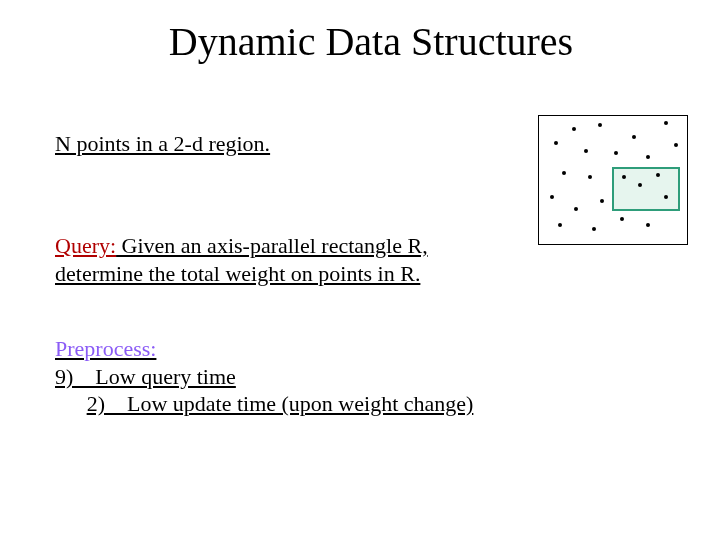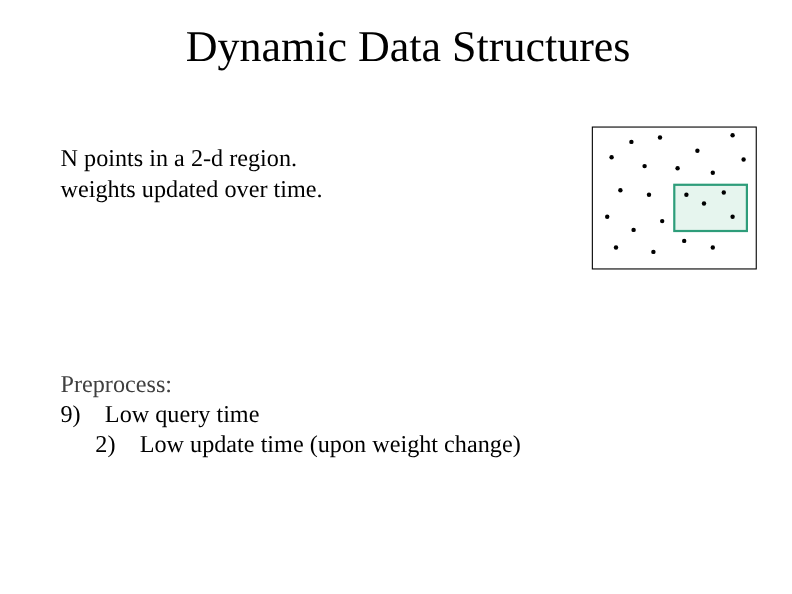--- a/index.html
+++ b/index.html
@@ -24,30 +24,31 @@
     text-align: center;
     font-size: 40px;
     font-weight: 400;
     margin-left: 11px;
   }
   .body-text {
     position: absolute;
     left: 55px;
     font-size: 22px;
     line-height: 1.25;
+    text-decoration: underline;
   }
   .block1 { top: 130px; width: 420px; }
   .block2 { top: 232px; width: 450px; }
   .block3 { top: 335px; width: 450px; }
   .query-label {
     color: #b00000;
     text-decoration: underline;
   }
   .preprocess-label {
-    color: #404040;
+    color: #8b5cf6;
   }
   .figure {
     position: absolute;
     top: 115px;
     left: 538px;
     width: 150px;
     height: 130px;
   }
   .figure-border {
     position: absolute;
@@ -74,23 +75,28 @@
 </style>
 </head>
 <body>
 
 <div class="slide">
 
   <div class="title">Dynamic Data Structures</div>
 
   <div class="body-text block1">
     <div>N points in a 2-d region.</div>
-    <div>weights updated over time.</div>
   </div>
 
+  <div class="body-text block2">
+    <div>
+      <span class="query-label">Query:</span><span> Given an axis-parallel rectangle R,</span>
+    </div>
+    <div>determine the total weight on points in R.</div>
+  </div>
 
   <div class="body-text block3">
     <div class="preprocess-label">Preprocess:</div>
     <div style="white-space: pre;">9)    Low query time</div>
     <div style="white-space: pre; text-align: center;">2)    Low update time (upon weight change)</div>
   </div>
 
   <div class="figure">
     <div class="figure-border"></div>
     <div class="rect-r"></div>

